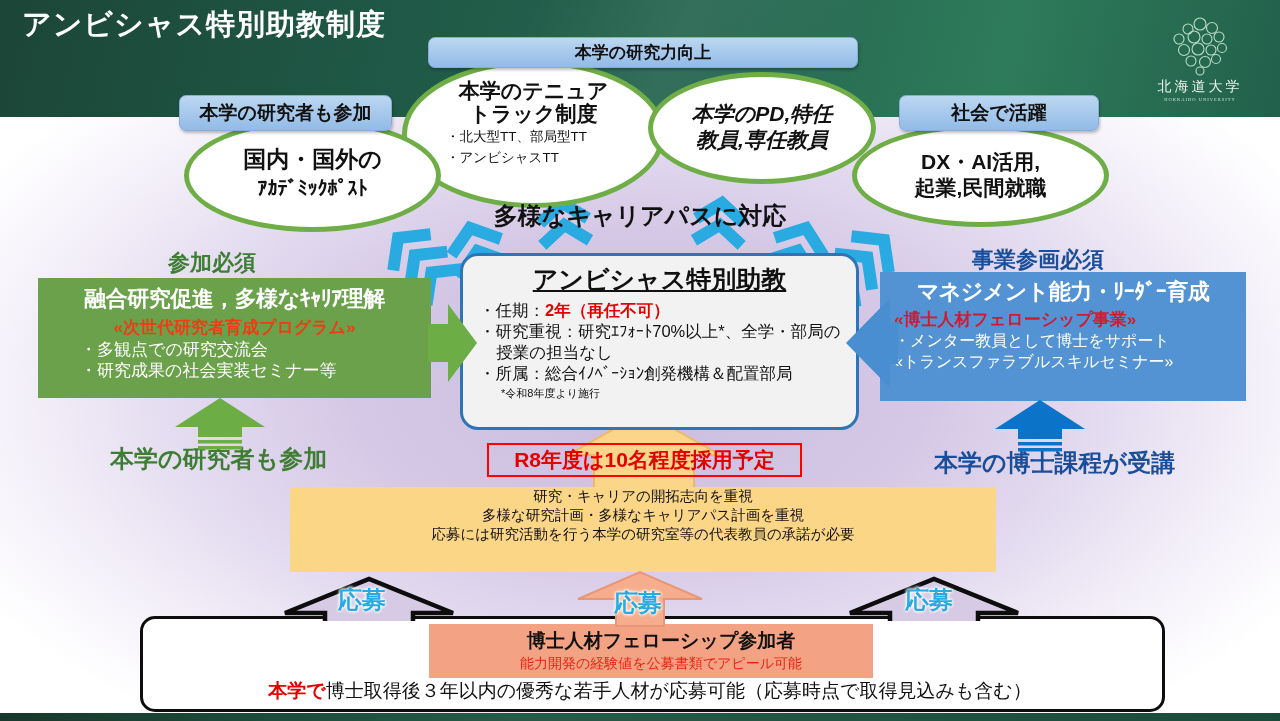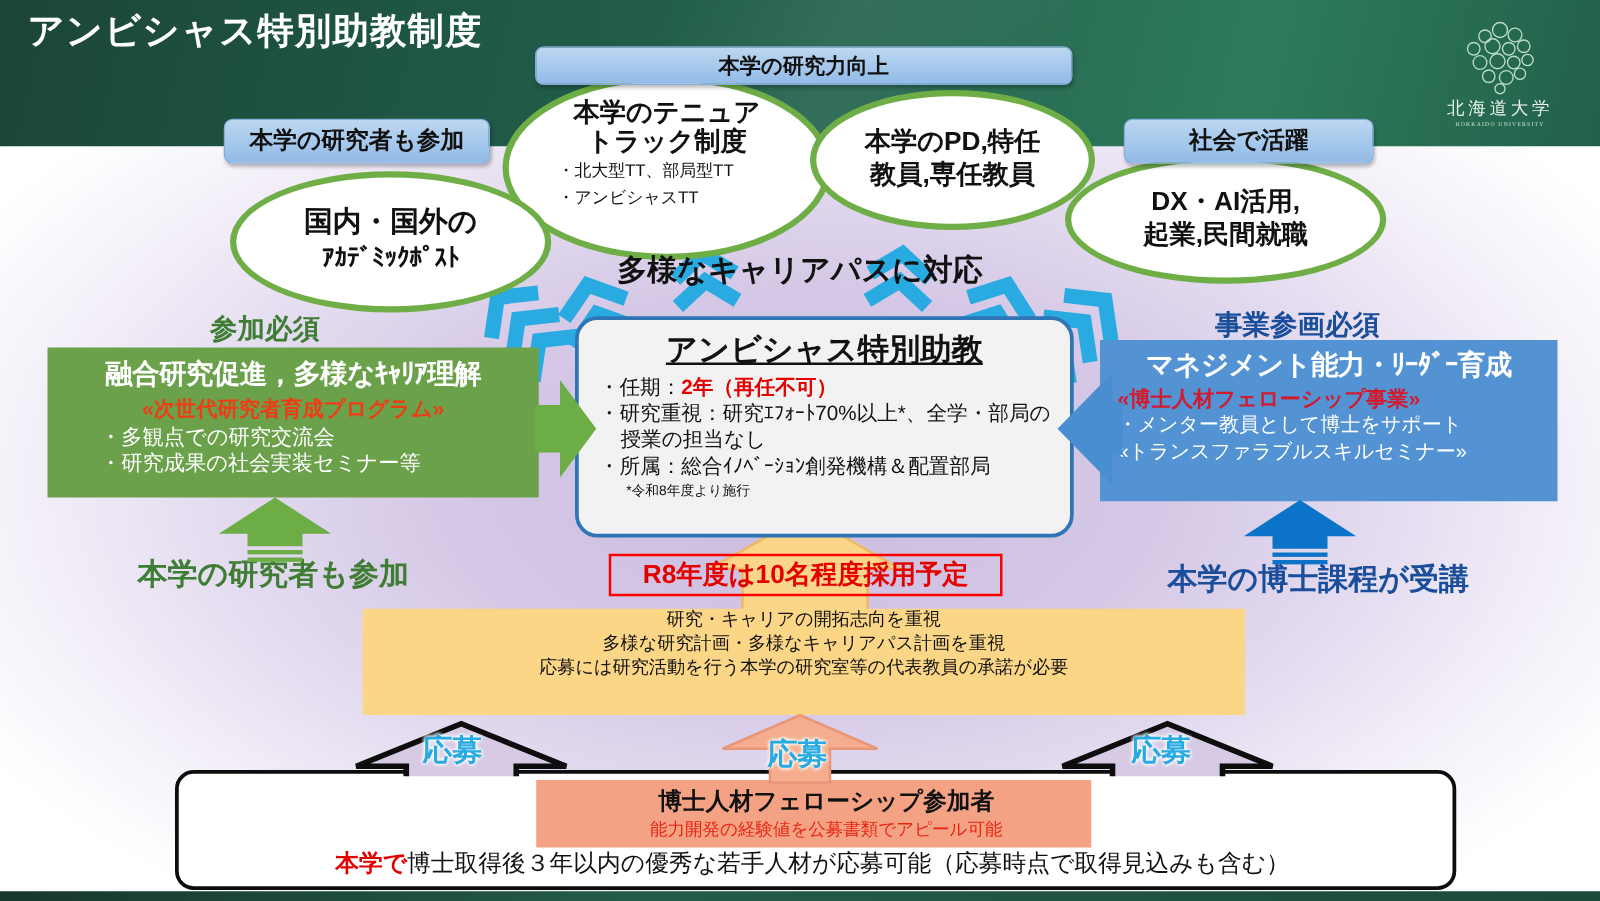--- a/index.html
+++ b/index.html
@@ -27,22 +27,22 @@
     color:#111;font-weight:bold;text-align:center;z-index:4;box-shadow:1px 2px 3px rgba(0,0,0,.25);}
   .lbl-research{left:428px;top:37px;width:428px;height:29px;font-size:17px;line-height:29px;}
   .lbl-academia{left:179px;top:95px;width:211px;height:34px;font-size:19px;line-height:34px;}
   .lbl-society{left:899px;top:95px;width:198px;height:34px;font-size:19px;line-height:34px;}
   
   .ellipse{background:#fff;border:5px solid #6fae46;border-radius:50%;z-index:3;text-align:center;color:#111;}
   .el-tenure{left:402px;top:60px;width:243px;height:138px;padding:0 5px;}
   .el-tenure .t{font-size:21px;font-weight:bold;line-height:1.1;margin-top:14px;}
   .el-tenure .s{font-size:13.5px;text-align:left;margin-left:34px;line-height:1.3;margin-top:3px;}
   .el-pd{left:648px;top:72px;width:218px;height:102px;}
-  .el-pd .t{font-size:21px;font-weight:bold;line-height:1.25;margin-top:24px;}
-  .el-academic{left:184px;top:137px;width:247px;height:103px;}
+  .el-pd .t{font-size:21px;font-weight:bold;line-height:1.25;margin-top:24px;font-style:italic;}
+  .el-academic{left:184px;top:119px;width:247px;height:103px;}
   .el-academic .t1{font-size:23px;font-weight:bold;margin-top:20px;}
   .el-academic .t2{font-size:20px;font-weight:bold;margin-top:2px;}
   .el-dx{left:852px;top:124px;width:247px;height:93px;}
   .el-dx .t{font-size:21px;font-weight:bold;line-height:1.25;margin-top:20px;}
   .career-note{left:460px;top:200px;width:360px;text-align:center;font-size:24px;font-weight:bold;color:#111;z-index:3;}
   
   .centerbox{left:460px;top:253px;width:393px;height:171px;background:#f2f2f2;border:3.5px solid #2e75b6;
     border-radius:18px;z-index:2;padding:0;color:#111;}
   .centerbox .cb-title{text-align:center;font-size:25px;font-weight:bold;text-decoration:underline;margin-top:7px;}
   .centerbox .cb-body{margin:4px 10px 0 16px;font-size:16.5px;line-height:1.28;}

